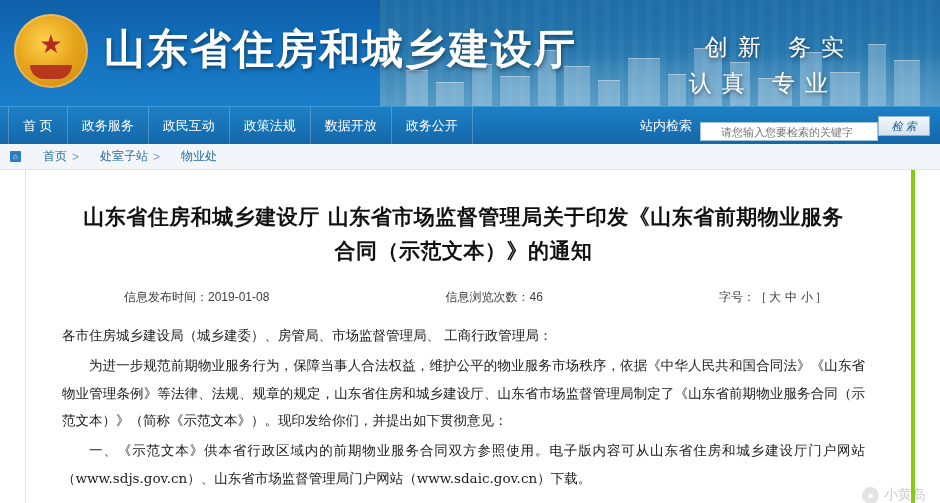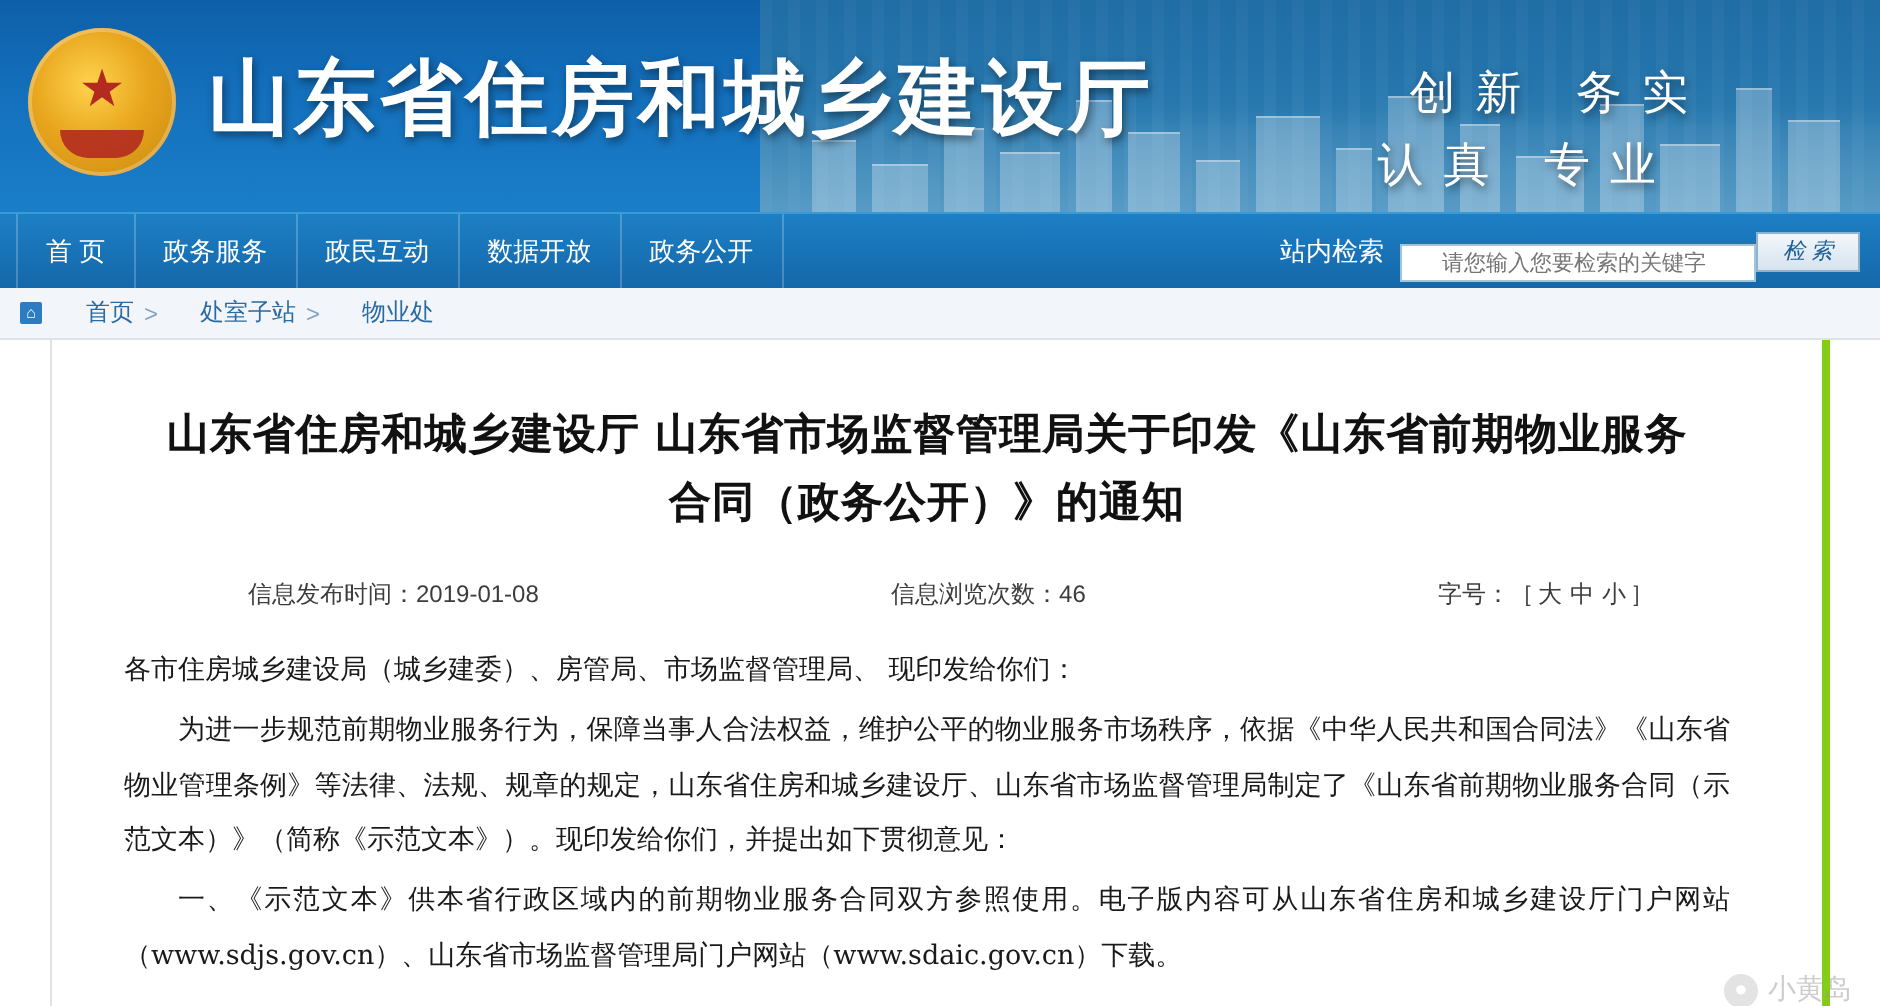--- a/index.html
+++ b/index.html
@@ -269,20 +269,21 @@
   <div class="slogan">
     <div class="row row2">创新  务实</div>
     <div class="row">认真  专业</div>
   </div>
 </div>
 
 <div class="nav">
   <div class="nav-item">首 页</div>
   <div class="nav-item">政务服务</div>
   <div class="nav-item">政民互动</div>
+  <div class="nav-item">政策法规</div>
   <div class="nav-item">数据开放</div>
   <div class="nav-item">政务公开</div>
   <div class="nav-spacer"></div>
   <div class="search-label">站内检索</div>
   <input class="search-box" type="text" placeholder="请您输入您要检索的关键字" style="">
   <div class="search-btn">检 索</div>
 </div>
 
 <div class="crumb-bar">
   <span class="crumb-home-icon">⌂</span>
@@ -291,37 +292,37 @@
   <a>处室子站</a>
   <span class="sep">&gt;</span>
   <a>物业处</a>
 </div>
 
 <div class="page-wrap">
   <div class="doc">
 
     <div class="doc-title">
       <span>山东省住房和城乡建设厅  山东省市场监督管理局关于印发《山东省前期物业服务</span>
-      <span class="l2">合同（政务公开）》的通知</span>
+      <span class="l2">合同（示范文本）》的通知</span>
     </div>
 
     <div class="meta">
       <div class="m-left">
         <span>信息发布时间：</span><span>2019-01-08</span>
       </div>
       <div>
         <span>信息浏览次数：</span><span>46</span>
       </div>
       <div class="m-right">
         <span>字号：</span><span>［</span><span class="fs-link">大</span><span class="fs-link">中</span><span class="fs-link">小</span><span>］</span>
       </div>
     </div>
 
     <div class="body-text">
-      <p>各市住房城乡建设局（城乡建委）、房管局、市场监督管理局、  现印发给你们：</p>
+      <p>各市住房城乡建设局（城乡建委）、房管局、市场监督管理局、  工商行政管理局：</p>
       <p class="indent">为进一步规范前期物业服务行为，保障当事人合法权益，维护公平的物业服务市场秩序，依据《中华人民共和国合同法》《山东省物业管理条例》等法律、法规、规章的规定，山东省住房和城乡建设厅、山东省市场监督管理局制定了《山东省前期物业服务合同（示范文本）》（简称《示范文本》）。现印发给你们，并提出如下贯彻意见：</p>
       <p class="indent">一、《示范文本》供本省行政区域内的前期物业服务合同双方参照使用。电子版内容可从山东省住房和城乡建设厅门户网站（www.sdjs.gov.cn）、山东省市场监督管理局门户网站（www.sdaic.gov.cn）下载。</p>
     </div>
 
   </div>
 
   <div class="watermark">
     <span class="wm-dot">●</span>
     <span>小黄岛</span>
   </div>

